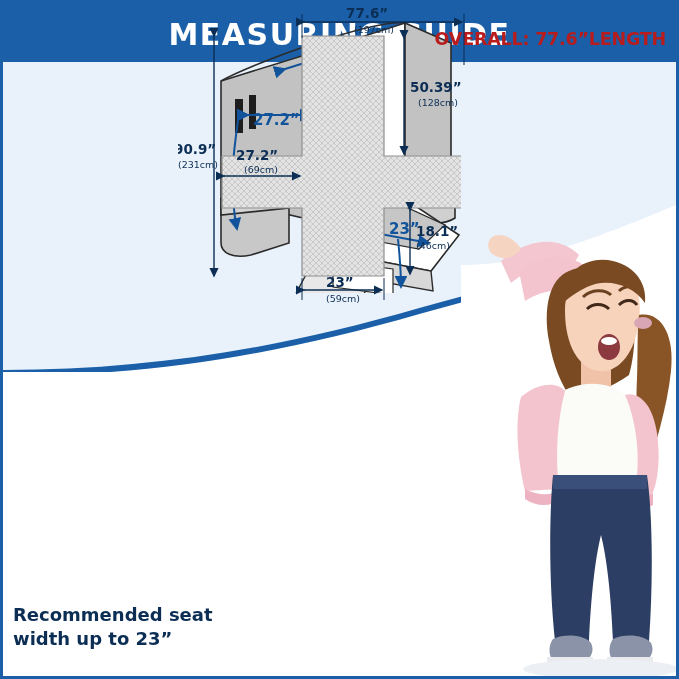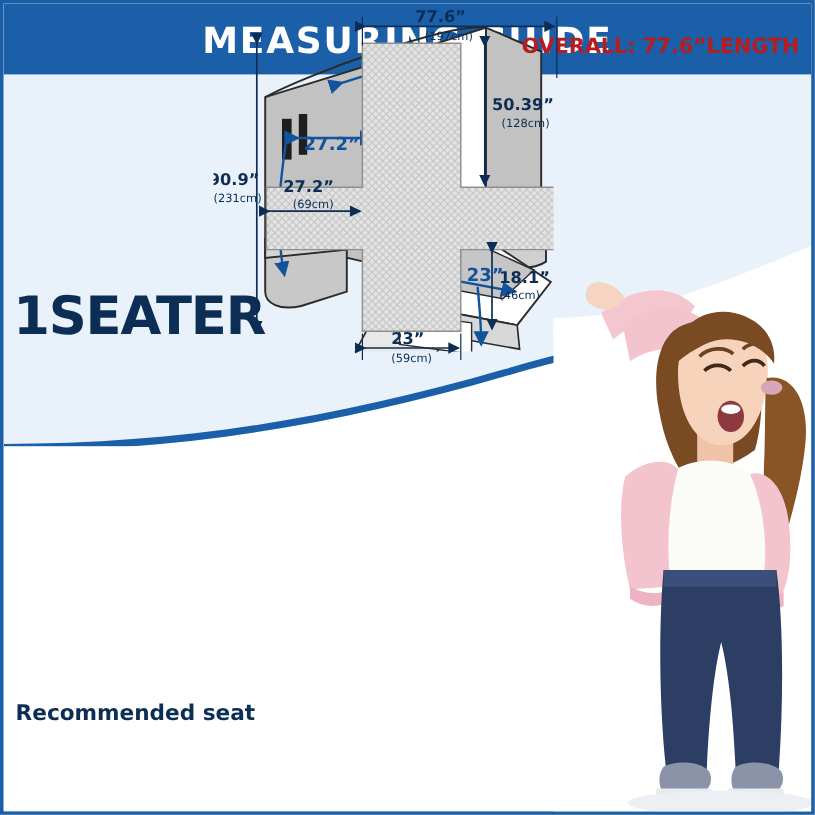--- a/index.html
+++ b/index.html
@@ -61,21 +61,21 @@
   }
   
   .lower{
     position:absolute;left:0;top:369px;width:100%;height:307px;
     background:#ffffff;
   }
   .flat-diagram{
     position:absolute;left:175px;top:5px;width:340px;height:300px;
   }
   .recommend{
-    position:absolute;left:10px;top:580px;width:215px;
+    position:absolute;left:10px;top:600px;width:215px;
     color:#0c2e55;font-weight:bold;font-size:18px;
     font-family:"DejaVu Sans",sans-serif;
     line-height:1.35;
   }
   
   .girl-wrap{
     position:absolute;right:0;top:62px;width:215px;height:614px;
     overflow:hidden;
   }
   .dim-label{
@@ -148,21 +148,20 @@
 
     <path d="M128,220 L236,240" stroke="#12549b" stroke-width="2" fill="none" marker-start="url(#arrH)" marker-end="url(#arrH)"></path>
     <path d="M205,236 C207,256 208,270 208,284" stroke="#12549b" stroke-width="2" fill="none" marker-end="url(#arrH)"></path>
     <text class="blue-dim" x="196" y="231" font-size="15">23”</text>
   </svg>
 
   <div class="overall-text">
     <div>OVERALL: 77.6”LENGTH</div>
   </div>
 
-  <div class="seater">1SEATER</div>
 
   <div class="lower"></div>
 
   <svg class="flat-diagram" viewBox="0 0 340 300">
     <defs>
       <pattern id="fab" width="6" height="6" patternUnits="userSpaceOnUse">
         <rect width="6" height="6" fill="#e3e3e3"></rect>
         <path d="M0,3 L3,0 L6,3 L3,6 Z" fill="none" stroke="#c2c2c2" stroke-width="0.8"></path>
       </pattern>
       <marker id="arrK" markerWidth="8" markerHeight="8" refX="6" refY="3.4" orient="auto">
@@ -200,20 +199,21 @@
 
     <line x1="124" y1="270" x2="124" y2="292" stroke="#0c2e55" stroke-width="1"></line>
     <line x1="206" y1="270" x2="206" y2="292" stroke="#0c2e55" stroke-width="1"></line>
     <line x1="126" y1="282" x2="204" y2="282" stroke="#0c2e55" stroke-width="1.4" marker-start="url(#arrK)" marker-end="url(#arrK)"></line>
     <text class="dim-label" x="148" y="279" font-size="13.5">23”</text>
     <text class="dim-sub" x="148" y="294" font-size="9.5">(59cm)</text>
   </svg>
 
   <div class="recommend">
     <div>Recommended seat</div>
+    <div>width up to 23”</div>
   </div>
 
   <div class="girl-wrap">
     <svg viewBox="0 0 215 614" width="215" height="614">
 
       <rect x="0" y="0" width="215" height="210" fill="#e9f2fb"></rect>
       <rect x="0" y="205" width="215" height="409" fill="#ffffff"></rect>
       <path d="M0,200 C60,200 120,180 215,140 L215,215 L0,215 Z" fill="#ffffff"></path>
 
       <path d="M40,196 C62,176 96,168 118,190 L104,214 C88,198 66,204 50,218 Z" fill="#f4c6cf"></path>

